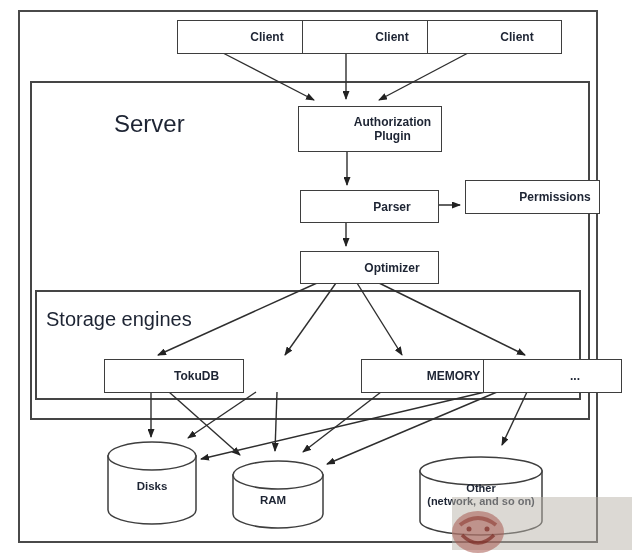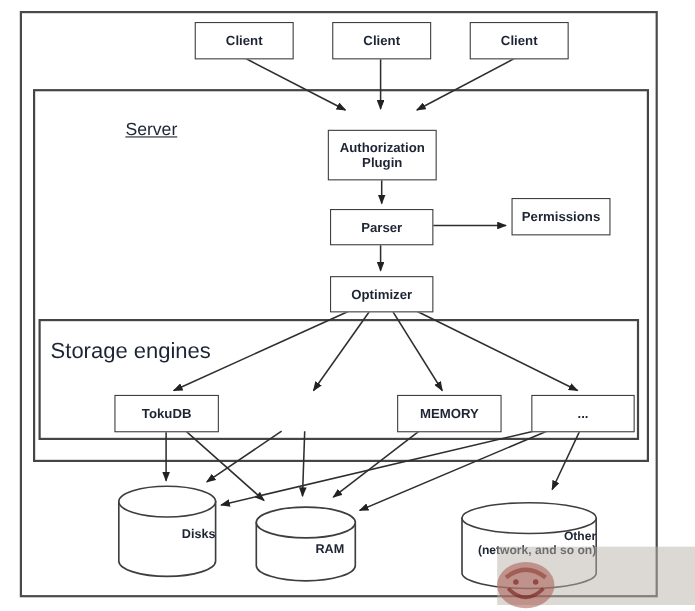--- a/index.html
+++ b/index.html
@@ -3,37 +3,37 @@
 <meta charset="utf-8">
 <style>
   html,body{margin:0;padding:0;background:#ffffff;}
   .stage{position:relative;width:632px;height:555px;background:#fff;overflow:hidden;
          font-family:"Liberation Sans",sans-serif;color:#1d2433;}
   .frame{position:absolute;background:transparent;}
   .outer-frame{left:18px;top:10px;width:576px;height:529px;border:2px solid #4a4a4a;}
   .server-frame{left:30px;top:81px;width:556px;height:335px;border:2px solid #454545;}
   .storage-frame{left:35px;top:290px;width:542px;height:106px;border:2px solid #454545;}
   .group-label{position:absolute;font-weight:400;color:#1d2433;white-space:nowrap;}
-  .server-label{left:114px;top:110px;font-size:16px;text-decoration:underline;}
+  .server-label{left:114px;top:110px;font-size:24px;}
   .storage-label{left:46px;top:308px;font-size:20px;}
   .box{position:absolute;background:#fff;border:1.5px solid #3e3e3e;display:flex;
        flex-direction:column;align-items:center;justify-content:center;
-       font-size:12px;font-weight:700;text-align:center;line-height:14px;color:#1d2433;}
+       font-size:12px;font-weight:700;text-align:center;line-height:14px;color:#1d2433;padding-left:45px;}
   .b-client1{left:177px;top:20px;width:88px;height:32px;}
   .b-client2{left:302px;top:20px;width:88px;height:32px;}
   .b-client3{left:427px;top:20px;width:88px;height:32px;}
-  .b-auth{left:298px;top:118px;width:97px;height:44px;}
+  .b-auth{left:298px;top:106px;width:97px;height:44px;}
   .b-parser{left:300px;top:190px;width:92px;height:31px;text-align:center;}
   .b-perm{left:465px;top:180px;width:88px;height:32px;}
   .b-opt{left:300px;top:251px;width:92px;height:31px;}
   .b-tokudb{left:104px;top:359px;width:93px;height:32px;}
   .b-innodb{left:232px;top:359px;width:92px;height:32px;}
   .b-memory{left:361px;top:359px;width:93px;height:32px;align-items:center;}
   .b-more{left:483px;top:359px;width:92px;height:32px;}
-  .cyl-label{position:absolute;font-size:11.5px;font-weight:700;text-align:right;
+  .cyl-label{position:absolute;font-size:11.5px;font-weight:700;text-align:center;
              line-height:13px;color:#1d2433;}
   .l-disks{left:108px;top:480px;width:88px;}
   .l-ram{left:233px;top:494px;width:80px;}
   .l-other{left:420px;top:482px;width:122px;font-size:11px;line-height:12.5px;}
   svg.wires{position:absolute;left:0;top:0;width:632px;height:555px;pointer-events:none;}
   .watermark{position:absolute;left:452px;top:497px;width:180px;height:53px;
              background:rgba(186,180,170,0.5);}
   .wm-logo{position:absolute;left:448px;top:507px;}
 </style>
 </head>

